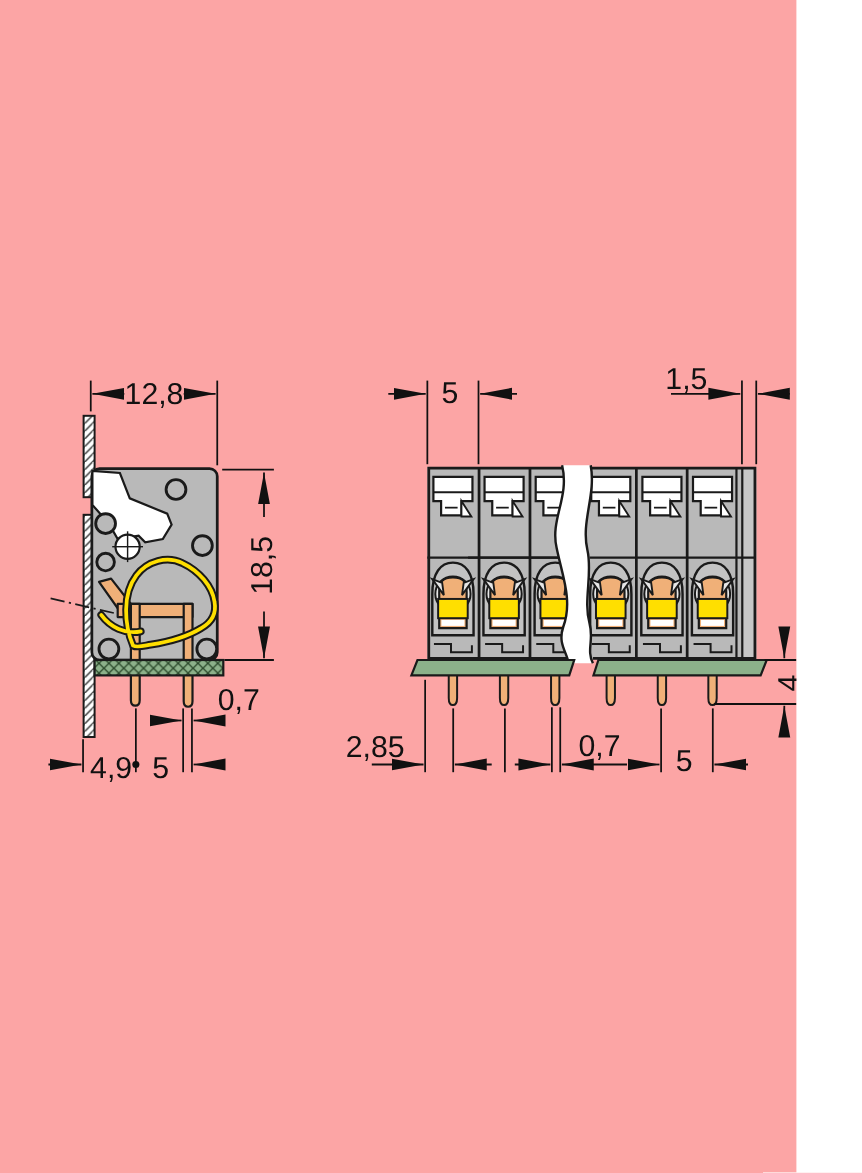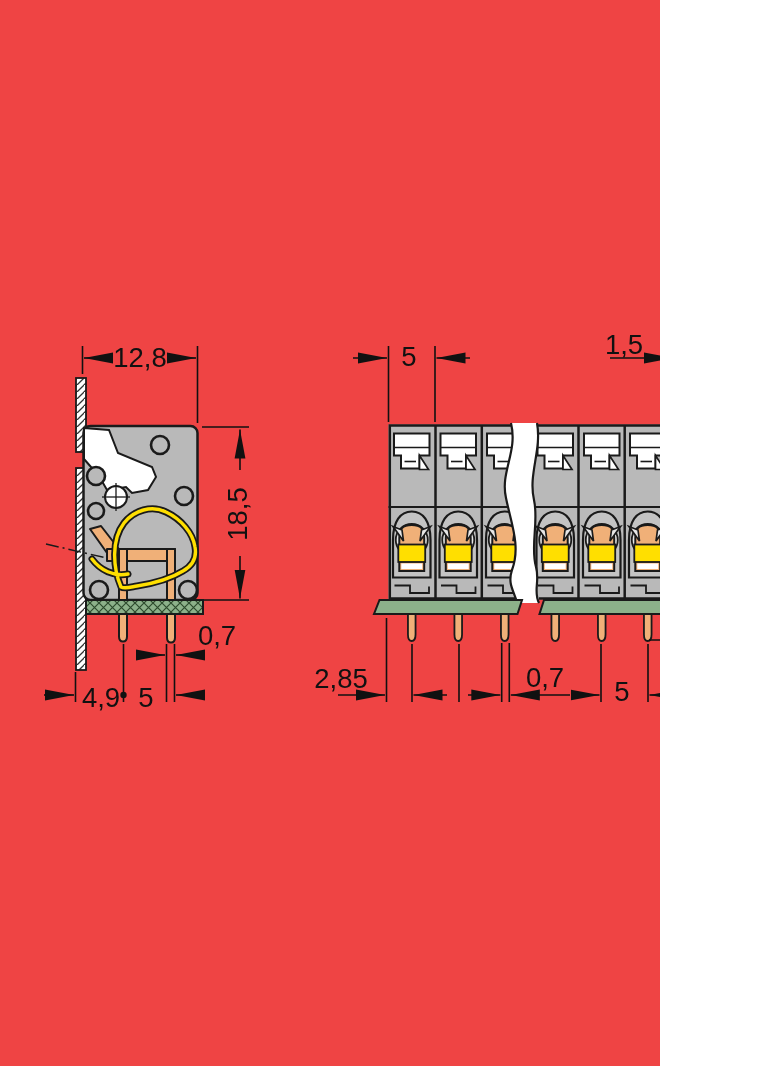--- a/index.html
+++ b/index.html
@@ -1,16 +1,16 @@
 <!DOCTYPE html>
 <html><head>
 <meta charset="utf-8">
 <style>
   html,body{margin:0;padding:0;background:#fff;}
-  .page{position:relative;width:660px;height:1066px;background:#ef4444;overflow:hidden;
+  .page{position:relative;width:724px;height:1066px;background:#fca5a5;overflow:hidden;
         font-family:"Liberation Sans", sans-serif;}
   svg{display:block;}
   .dim{font-family:"Liberation Sans", sans-serif;font-size:27.5px;fill:#111;}
 </style>
 </head>
 <body>
 
 <div class="page">
 <svg width="784" height="1066" viewBox="0 0 784 1066">
   <defs>

